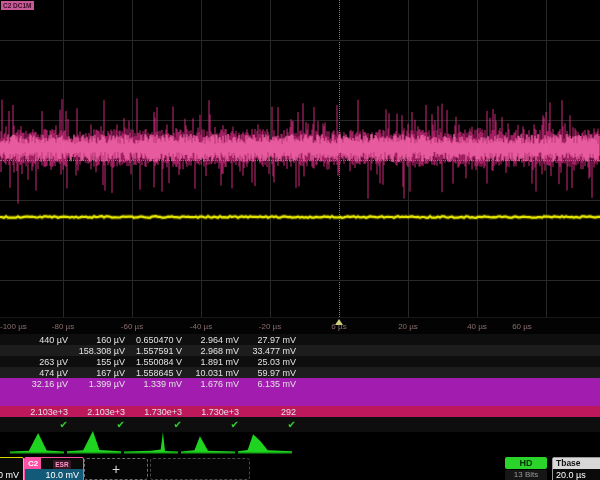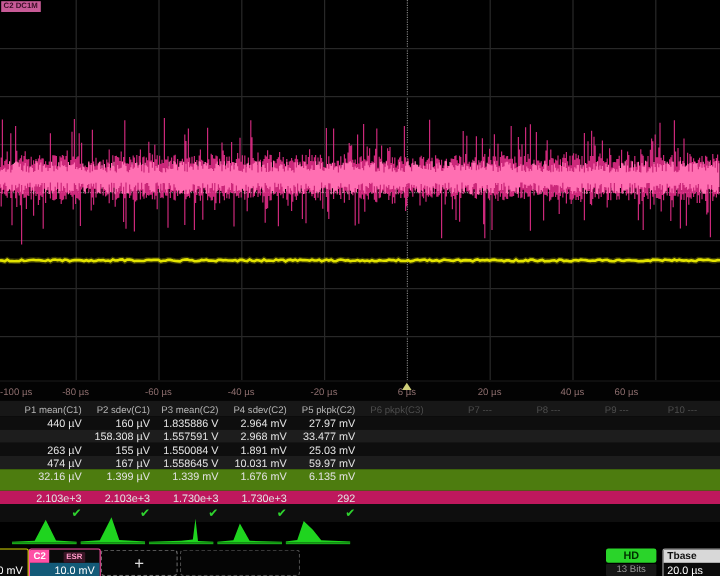--- a/index.html
+++ b/index.html
@@ -92,36 +92,24 @@
       <span class="tick-label" style="left: 201px;">-40 µs</span>
       <span class="tick-label" style="left: 270px;">-20 µs</span>
       <span class="tick-label" style="left: 339px;">6 µs</span>
       <span class="tick-label" style="left: 408px;">20 µs</span>
       <span class="tick-label" style="left: 477px;">40 µs</span>
       <span class="tick-label" style="left: 522px;">60 µs</span>
       <div class="trig-marker" style="left: 339px;"></div>
     </div>
 
   <div class="measure-table" id="measureTable">
-      <div class="mrow" style="height: 13px; background: rgb(23, 23, 23);">
-        <span class="cell hdr" style="top: 3px; right: 532px;">P1 mean(C1)</span>
-        <span class="cell hdr" style="top: 3px; right: 475px;">P2 sdev(C1)</span>
-        <span class="cell hdr" style="top: 3px; right: 418px;">P3 mean(C2)</span>
-        <span class="cell hdr" style="top: 3px; right: 361px;">P4 sdev(C2)</span>
-        <span class="cell hdr" style="top: 3px; right: 304px;">P5 pkpk(C2)</span>
-        <span class="cell hdr dis" style="top: 3px; right: 247px;">P6 pkpk(C3)</span>
-        <span class="cell hdr dis" style="top: 3px; right: 190px;">P7 ---</span>
-        <span class="cell hdr dis" style="top: 3px; right: 133px;">P8 ---</span>
-        <span class="cell hdr dis" style="top: 3px; right: 76px;">P9 ---</span>
-        <span class="cell hdr dis" style="top: 3px; right: 19px;">P10 ---</span>
-      </div>
       <div class="mrow" style="height: 11px; background: rgb(14, 14, 14);">
         <span class="cell" style="top: 1px; right: 532px;">440 µV</span>
         <span class="cell" style="top: 1px; right: 475px;">160 µV</span>
-        <span class="cell" style="top: 1px; right: 418px;">1.835886 V</span>
+        <span class="cell" style="top: 1px; right: 418px;">0.650470 V</span>
         <span class="cell" style="top: 1px; right: 361px;">2.964 mV</span>
         <span class="cell" style="top: 1px; right: 304px;">27.97 mV</span>
       </div>
       <div class="mrow" style="height: 11px; background: rgb(29, 29, 29);">
         <span class="cell" style="top: 1px; right: 532px; margin-top: 32px;">363.98 µV</span>
         <span class="cell" style="top: 1px; right: 475px;">158.308 µV</span>
         <span class="cell" style="top: 1px; right: 418px;">1.557591 V</span>
         <span class="cell" style="top: 1px; right: 361px;">2.968 mV</span>
         <span class="cell" style="top: 1px; right: 304px;">33.477 mV</span>
       </div>
@@ -132,21 +120,21 @@
         <span class="cell" style="top: 1px; right: 361px; margin-left: 10px;">1.891 mV</span>
         <span class="cell" style="top: 1px; right: 304px;">25.03 mV</span>
       </div>
       <div class="mrow" style="height: 11px; background: rgb(29, 29, 29);">
         <span class="cell" style="top: 1px; right: 532px;">474 µV</span>
         <span class="cell" style="top: 1px; right: 475px;">167 µV</span>
         <span class="cell" style="top: 1px; right: 418px;">1.558645 V</span>
         <span class="cell" style="top: 1px; right: 361px;">10.031 mV</span>
         <span class="cell" style="top: 1px; right: 304px;">59.97 mV</span>
       </div>
-      <div class="mrow" style="height: 18px; background: #4d7c0f;">
+      <div class="mrow" style="height: 28px; background: #a21caf;">
         <span class="cell" style="top: 1px; right: 532px;">32.16 µV</span>
         <span class="cell" style="top: 1px; right: 475px;">1.399 µV</span>
         <span class="cell" style="top: 1px; right: 418px;">1.339 mV</span>
         <span class="cell" style="top: 1px; right: 361px;">1.676 mV</span>
         <span class="cell" style="top: 1px; right: 304px;">6.135 mV</span>
       </div>
       <div class="mrow" style="height: 11px; background: #be185d;">
         <span class="cell" style="top: 1px; right: 532px;">2.103e+3</span>
         <span class="cell" style="top: 1px; right: 475px;">2.103e+3</span>
         <span class="cell" style="top: 1px; right: 418px;">1.730e+3</span>

